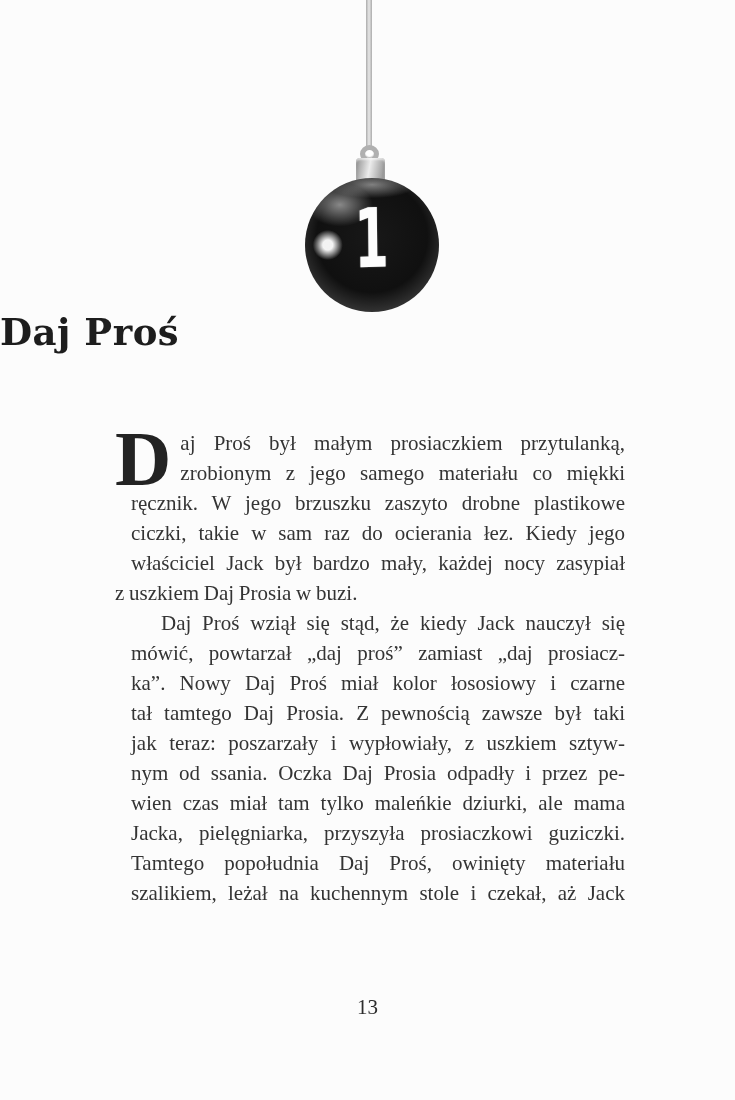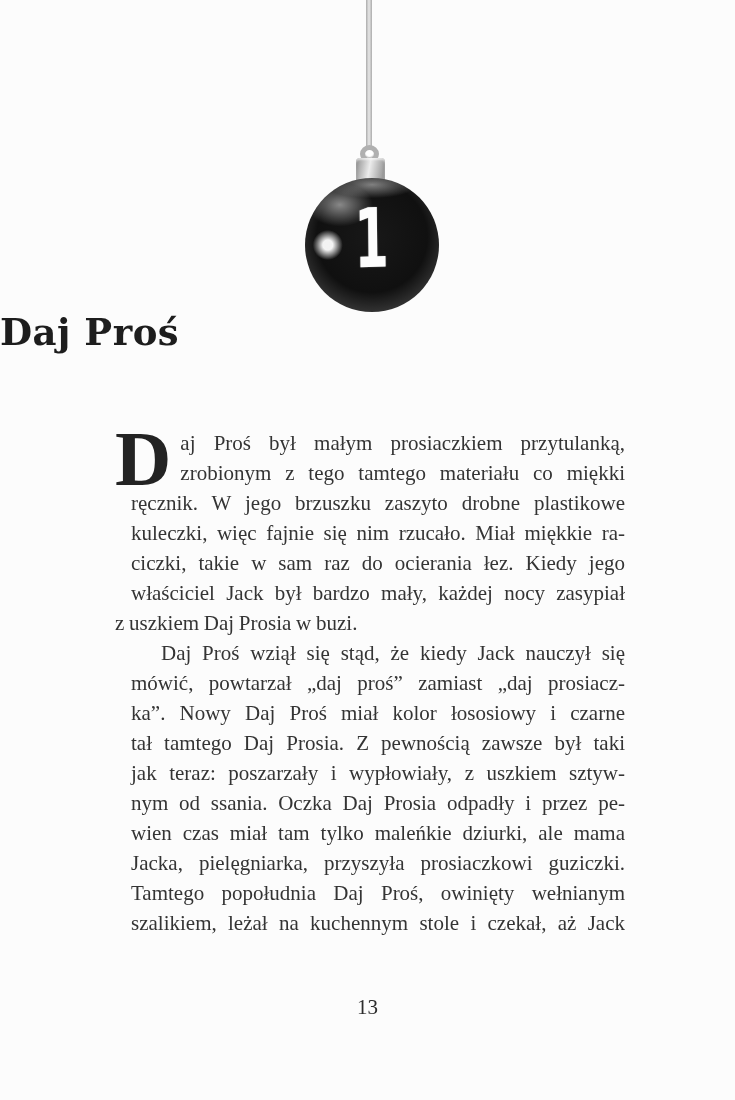--- a/index.html
+++ b/index.html
@@ -94,36 +94,35 @@
   <div class="orn-ball">
     <span class="orn-num">1</span>
   </div>
 
   <h1 class="title">Daj Proś</h1>
 
   <div class="body-block">
     <div class="para">
       <span class="dropcap">D</span>
       <div class="line jl">aj Proś był małym prosiaczkiem przytulanką,</div>
-      <div class="line jl">zrobionym z tego tamtego materiału co miękki</div>
+      <div class="line jl">zrobionym z jego samego materiału co miękki</div>
       <div class="line jl">ręcznik. W jego brzuszku zaszyto drobne plastikowe</div>
-      <div class="line jl">kuleczki, więc fajnie się nim rzucało. Miał miękkie ra-</div>
       <div class="line jl">ciczki, takie w sam raz do ocierania łez. Kiedy jego</div>
       <div class="line jl">właściciel Jack był bardzo mały, każdej nocy zasypiał</div>
       <div class="line">z uszkiem Daj Prosia w buzi.</div>
     </div>
     <div class="para">
       <div class="line jl indent">Daj Proś wziął się stąd, że kiedy Jack nauczył się</div>
       <div class="line jl">mówić, powtarzał „daj proś” zamiast „daj prosiacz-</div>
       <div class="line jl">ka”. Nowy Daj Proś miał kolor łososiowy i czarne</div>
       <div class="line jl">tał tamtego Daj Prosia. Z pewnością zawsze był taki</div>
       <div class="line jl">jak teraz: poszarzały i wypłowiały, z uszkiem sztyw-</div>
       <div class="line jl">nym od ssania. Oczka Daj Prosia odpadły i przez pe-</div>
       <div class="line jl">wien czas miał tam tylko maleńkie dziurki, ale mama</div>
       <div class="line jl">Jacka, pielęgniarka, przyszyła prosiaczkowi guziczki.</div>
-      <div class="line jl">Tamtego popołudnia Daj Proś, owinięty wełnianym</div>
+      <div class="line jl">Tamtego popołudnia Daj Proś, owinięty materiału</div>
       <div class="line jl">szalikiem, leżał na kuchennym stole i czekał, aż Jack</div>
     </div>
   </div>
 
   <div class="pagenum">13</div>
 
 </div>
 
 </body></html>

